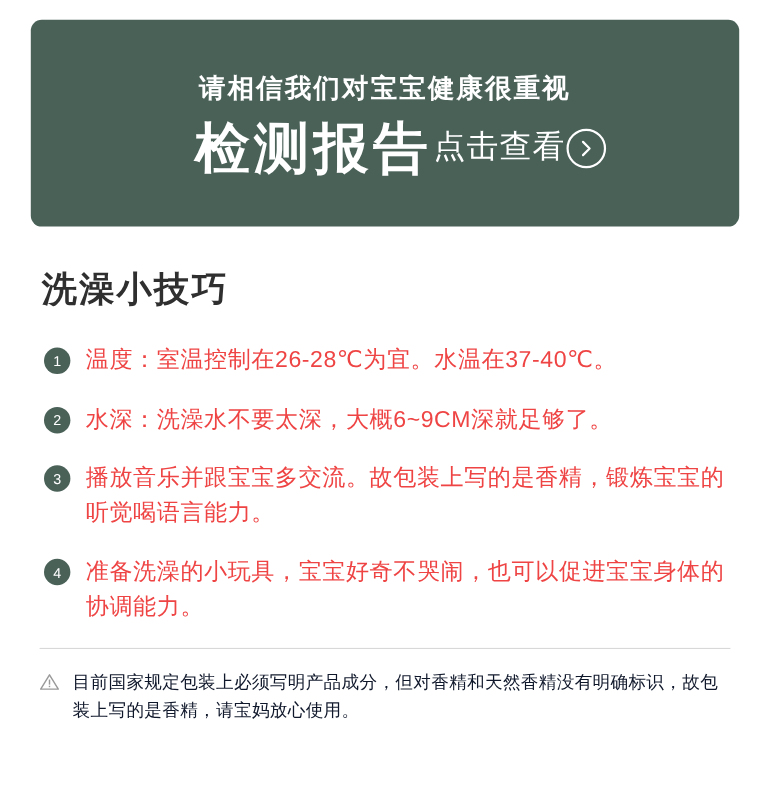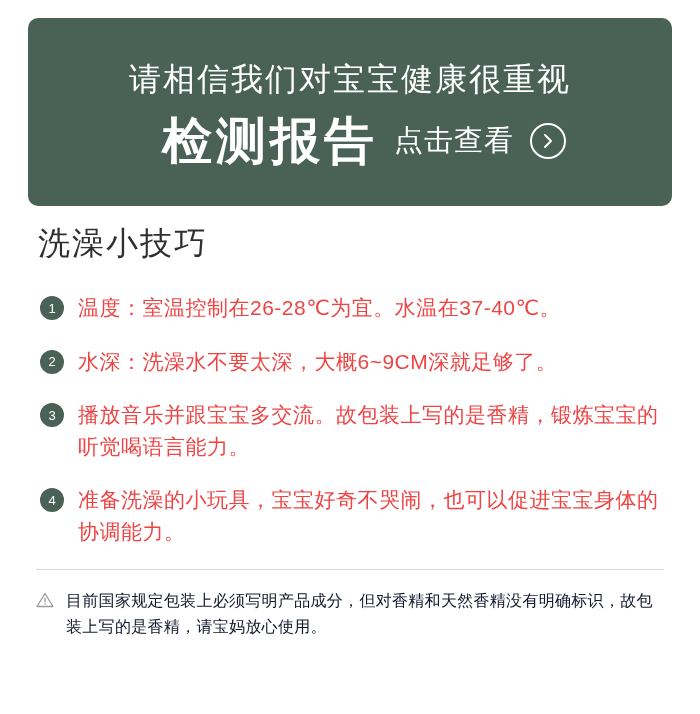--- a/index.html
+++ b/index.html
@@ -29,30 +29,30 @@
     background: #4a6158;
     border-radius: 10px;
     height: 188px;
     display: flex;
     flex-direction: column;
     align-items: center;
     justify-content: center;
     color: #ffffff;
   }
   .report-kicker {
-    font-size: 32px;
-    font-weight: normal;
+    font-size: 24px;
+    font-weight: bold;
     letter-spacing: 2px;
     margin-bottom: 14px;
   }
   .report-main {
     display: flex;
     align-items: center;
     justify-content: center;
-    gap: 16px;
+    gap: 1px;
     margin-left: 28px;
   }
   .report-title {
     font-size: 50px;
     font-weight: bold;
     letter-spacing: 4px;
     line-height: 1;
   }
   .report-cta {
     font-size: 29px;
@@ -68,23 +68,23 @@
     border-radius: 50%;
     display: flex;
     align-items: center;
     justify-content: center;
     flex: 0 0 auto;
   }
   .chevron-circle svg { display: block; }
 
   
   .section-title {
-    margin-top: 16px;
+    margin-top: 36px;
     font-size: 32px;
-    font-weight: normal;
+    font-weight: bold;
     color: #2f2f2f;
     letter-spacing: 2px;
     padding-left: 10px;
   }
 
   .tips {
     margin-top: 26px;
     padding-left: 12px;
   }
   .tip {

